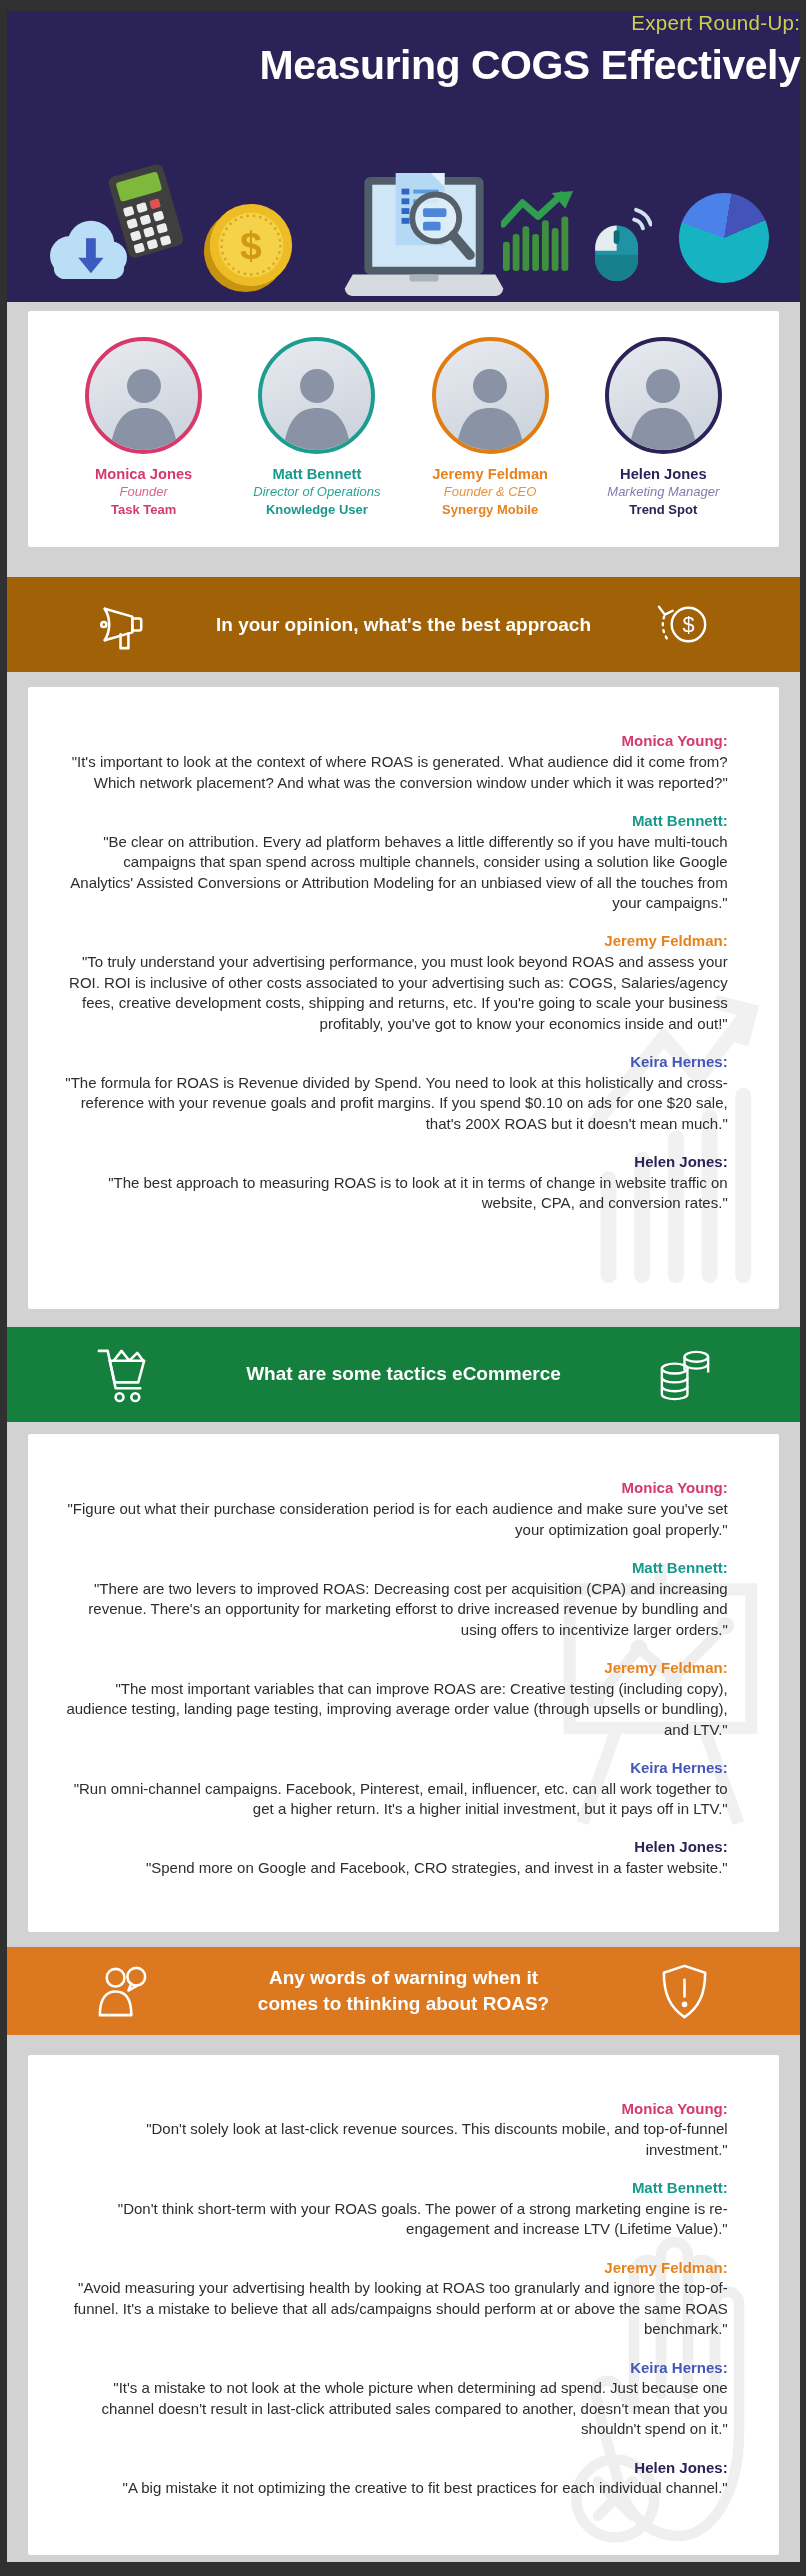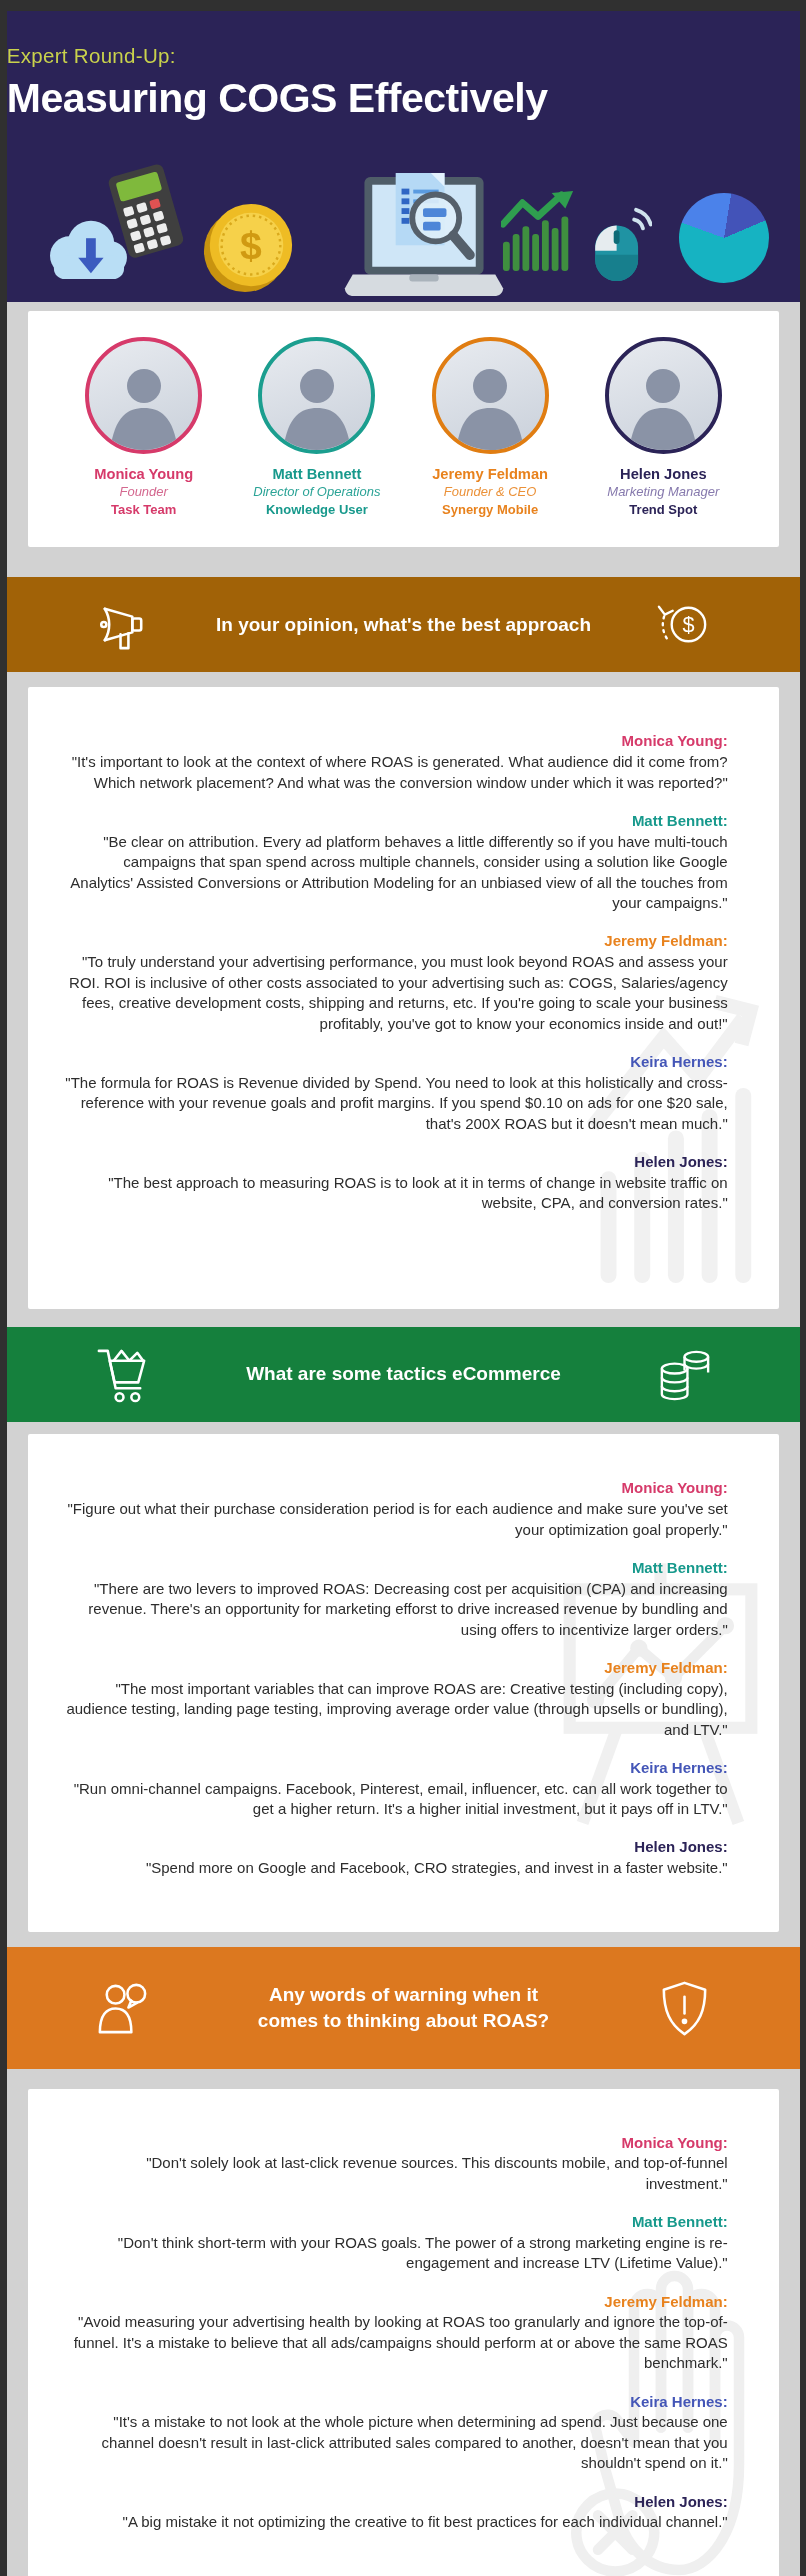--- a/index.html
+++ b/index.html
@@ -1,21 +1,21 @@
 <!DOCTYPE html>
 <html><head>
 <meta charset="utf-8">
 <style>
   html,body{margin:0;padding:0;}
   body{background:#303030;font-family:"Liberation Sans",sans-serif;width:807px;}
   .frame{padding:10.7px 6.8px 7.8px;box-sizing:border-box;}
   .page{background:#d2d2d2;padding-bottom:7.8px;}
 
   
-  .hero{background:#2b2357;height:291px;position:relative;text-align:left;box-sizing:border-box;padding-top:33px;}
+  .hero{background:#2b2357;height:291px;position:relative;text-align:right;box-sizing:border-box;}
   .kicker{color:#c9d24c;font-size:20.5px;letter-spacing:0.3px;}
   .title{color:#ffffff;font-size:41px;font-weight:bold;margin-top:7.8px;letter-spacing:-0.5px;}
   .hero-icon{position:absolute;}
   .ic-cloud{left:39px;top:198px;}
   .ic-calc{left:109px;top:156px;transform:rotate(-16deg);}
   .ic-coin{left:195px;top:189px;}
   .ic-laptop{left:334px;bottom:0;}
   .ic-chart{left:494px;top:180px;}
   .ic-mouse{left:584px;top:193px;}
   .ic-pie{left:672px;top:182px;width:90px;height:90px;border-radius:50%;
@@ -42,21 +42,21 @@
   .x-monica .e-name,.x-monica .e-company{color:#d63a6a}.x-monica .e-title{color:#d4688f}
   .x-matt .e-name,.x-matt .e-company{color:#17998c}.x-matt .e-title{color:#2aa396}
   .x-jeremy .e-name,.x-jeremy .e-company{color:#e8821d}.x-jeremy .e-title{color:#eb9138}
   .x-keira .e-name,.x-keira .e-company{color:#4456b7}.x-keira .e-title{color:#2f2f2f}
   .x-helen .e-name,.x-helen .e-company{color:#2b2357}.x-helen .e-title{color:#8679ad}
 
   
   .banner{display:flex;align-items:center;justify-content:space-between;height:95px;padding:0 84px;box-sizing:border-box;}
   .banner-pink{background:#a16207;margin-top:30px;}
   .banner-teal{background:#15803d;margin-top:17.6px;}
-  .banner-orange{background:#dc781f;margin-top:14.7px;height:122px;}
+  .banner-orange{background:#dc781f;margin-top:14.7px;height:88px;}
   .b-text{color:#fff;font-weight:bold;font-size:19px;line-height:1.35;text-align:center;flex:1;}
   .b-icon{width:63px;height:63px;flex:0 0 auto;}
 
   
   .quote{margin-bottom:18.6px;position:relative;z-index:1;}
   .q-name{font-size:15px;font-weight:bold;margin-bottom:2.9px;}
   .q-text{font-size:15px;color:#2d2d2d;line-height:20.5px;}
   .s-monica{color:#d63a6a}.s-matt{color:#17998c}.s-jeremy{color:#e8821d}.s-keira{color:#4456b7}.s-helen{color:#2b2357}
 
   .watermark{position:absolute;z-index:0;}
@@ -167,21 +167,21 @@
 
   <div class="card card-experts">
 
     <div class="expert x-monica">
       <div class="avatar">
         <svg width="100" height="100" viewBox="0 0 100 100">
               <circle cx="50" cy="36" r="17" fill="#8a93a6"></circle>
               <path d="M16 102 C20 66 34 58 50 58 C66 58 80 66 84 102 Z" fill="#8a93a6"></path>
             </svg>
       </div>
-      <div class="e-name">Monica Young</div>
+      <div class="e-name">Monica Jones</div>
       <div class="e-title">Founder</div>
       <div class="e-company">Task Team</div>
     </div>
 
     <div class="expert x-matt">
       <div class="avatar">
         <svg width="100" height="100" viewBox="0 0 100 100">
               <circle cx="50" cy="36" r="17" fill="#8a93a6"></circle>
               <path d="M16 102 C20 66 34 58 50 58 C66 58 80 66 84 102 Z" fill="#8a93a6"></path>
             </svg>

